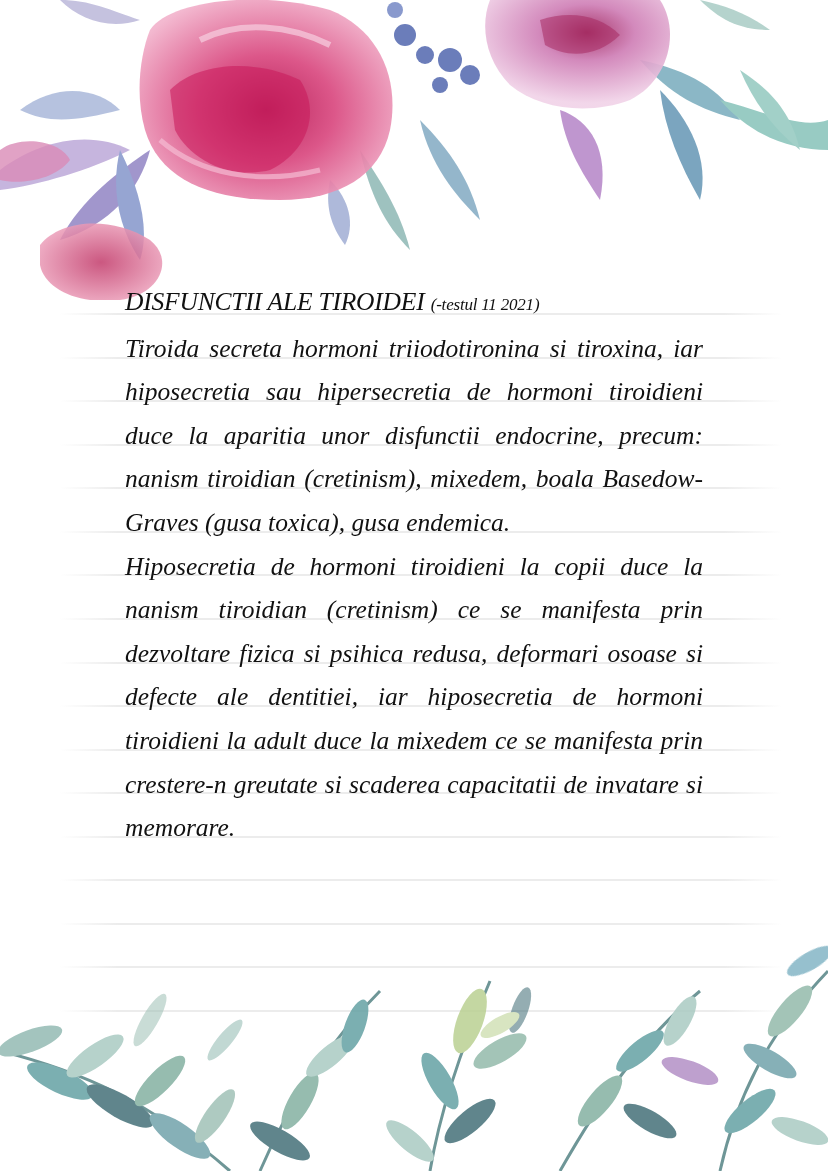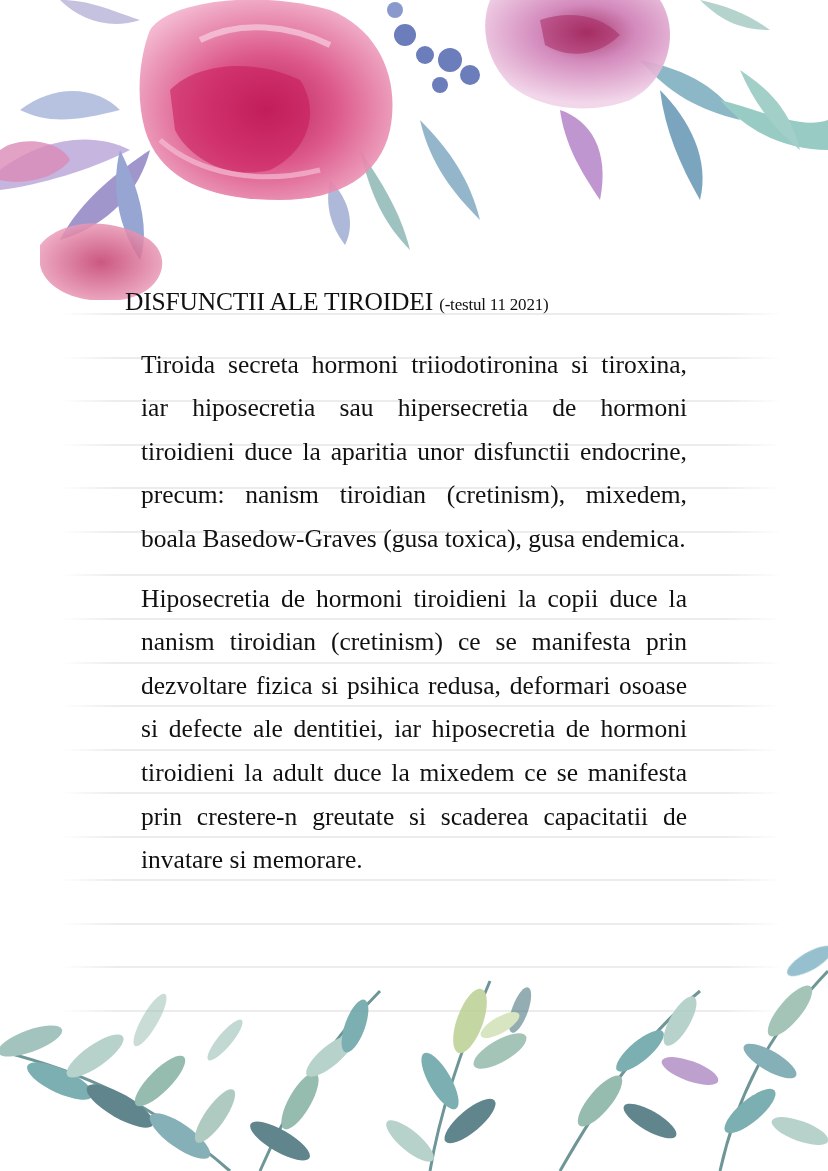--- a/index.html
+++ b/index.html
@@ -2,34 +2,34 @@
 <html><head>
   <meta charset="utf-8">
   <style>
     html, body { margin: 0; padding: 0; }
     body {
       width: 828px; height: 1171px; overflow: hidden;
       background: #ffffff; position: relative;
       font-family: "Liberation Serif", "DejaVu Serif", serif;
       color: #111111;
     }
-    .page { position: absolute; inset: 0; }
+    .page { position: absolute; inset: 0; font-style: italic; }
     .art { position: absolute; left: 0; width: 828px; pointer-events: none; }
     .art-top { top: 0; height: 300px; }
     .art-bottom { bottom: 0; height: 240px; }
     .rules { position: absolute; left: 0; top: 0; width: 828px; height: 1171px; }
     .rule { position: absolute; left: 60px; width: 722px; height: 2px;
             background: linear-gradient(90deg, rgba(230,230,230,0) 0%, #ececec 8%, #ececec 92%, rgba(230,230,230,0) 100%); }
     .content {
       position: absolute; left: 125px; top: 280px; width: 578px;
       font-size: 25.5px; line-height: 43.6px;
     }
     .title { margin: 0; font-weight: normal; font-size: 25.5px; line-height: 43.6px; letter-spacing: -0.2px; white-space: nowrap; }
     .title .sub { font-size: 17px; }
-    .para { margin: 16px; text-align: justify; text-align-last: left; }
+    .para { margin: 0; text-align: justify; text-align-last: left; }
     .text-layer { position: relative; z-index: 3; }
     .fg-leaves { z-index: 4; opacity: 0.55; }
   </style>
 </head>
 <body>
 
 <div class="page">
 
   <div class="rules">
     <div class="rule" style="top:313px"></div>

